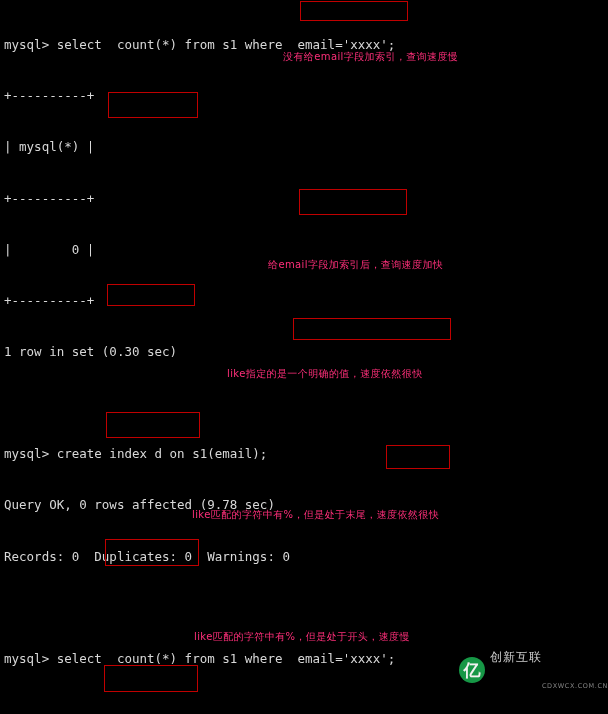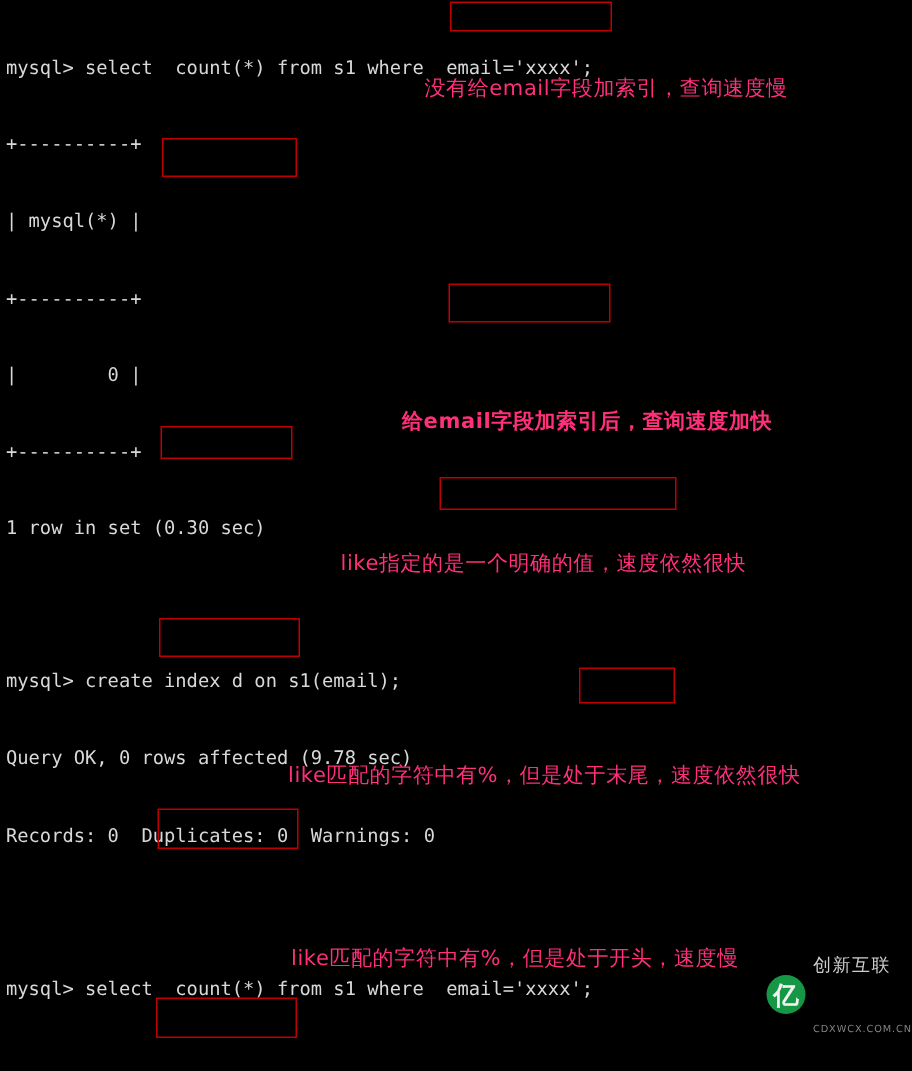--- a/index.html
+++ b/index.html
@@ -36,21 +36,21 @@
     position: absolute;
     border: 1.5px solid #c00000;
     box-sizing: border-box;
     pointer-events: none;
   }
   
   .note {
     position: absolute;
     color: #ff2f7a;
     font-family: "DejaVu Sans", "Liberation Sans", sans-serif;
-    font-size: 14px;
+    font-size: 10px;
     white-space: pre;
     letter-spacing: 0.4px;
   }
   
   .watermark {
     position: absolute;
     right: 0px;
     bottom: 8px;
     display: flex;
     align-items: center;
@@ -65,21 +65,21 @@
     font-family: "DejaVu Sans", "Liberation Sans", sans-serif;
     font-size: 17px;
     font-weight: bold;
     display: flex;
     align-items: center;
     justify-content: center;
     margin-right: 5px;
   }
   .wm-text {
     display: flex;
-    flex-direction: column;
+    flex-direction: row;
     justify-content: center;
     line-height: 1.15;
   }
   .wm-cn {
     color: #d9d9d9;
     font-family: "DejaVu Sans", "Liberation Sans", sans-serif;
     font-size: 12px;
     letter-spacing: 1px;
   }
   .wm-en {
@@ -144,21 +144,21 @@
   <div class="box" style="left:108px; top:92px; width:90px; height:26px;"></div>
   <div class="box" style="left:299px; top:189px; width:108px; height:26px;"></div>
   <div class="box" style="left:107px; top:284px; width:88px; height:22px;"></div>
   <div class="box" style="left:293px; top:318px; width:158px; height:22px;"></div>
   <div class="box" style="left:106px; top:412px; width:94px; height:26px;"></div>
   <div class="box" style="left:386px; top:445px; width:64px; height:24px;"></div>
   <div class="box" style="left:105px; top:539px; width:94px; height:27px;"></div>
   <div class="box" style="left:104px; top:665px; width:94px; height:27px;"></div>
 
   <div class="note" style="left:283px; top:50px;">没有给email字段加索引，查询速度慢</div>
-  <div class="note" style="left:268px; top:272px;font-weight:bold;">给email字段加索引后，查询速度加快</div>
+  <div class="note" style="left:268px; top:258px;">给email字段加索引后，查询速度加快</div>
   <div class="note" style="left:227px; top:367px;">like指定的是一个明确的值，速度依然很快</div>
   <div class="note" style="left:192px; top:472px;margin-top:36px;">like匹配的字符中有%，但是处于末尾，速度依然很快</div>
   <div class="note" style="left:194px; top:630px;">like匹配的字符中有%，但是处于开头，速度慢</div>
 
   <div class="watermark">
     <div class="wm-logo">亿</div>
     <div class="wm-text">
       <span class="wm-cn">创新互联</span>
       <span class="wm-en">CDXWCX.COM.CN</span>
     </div>

